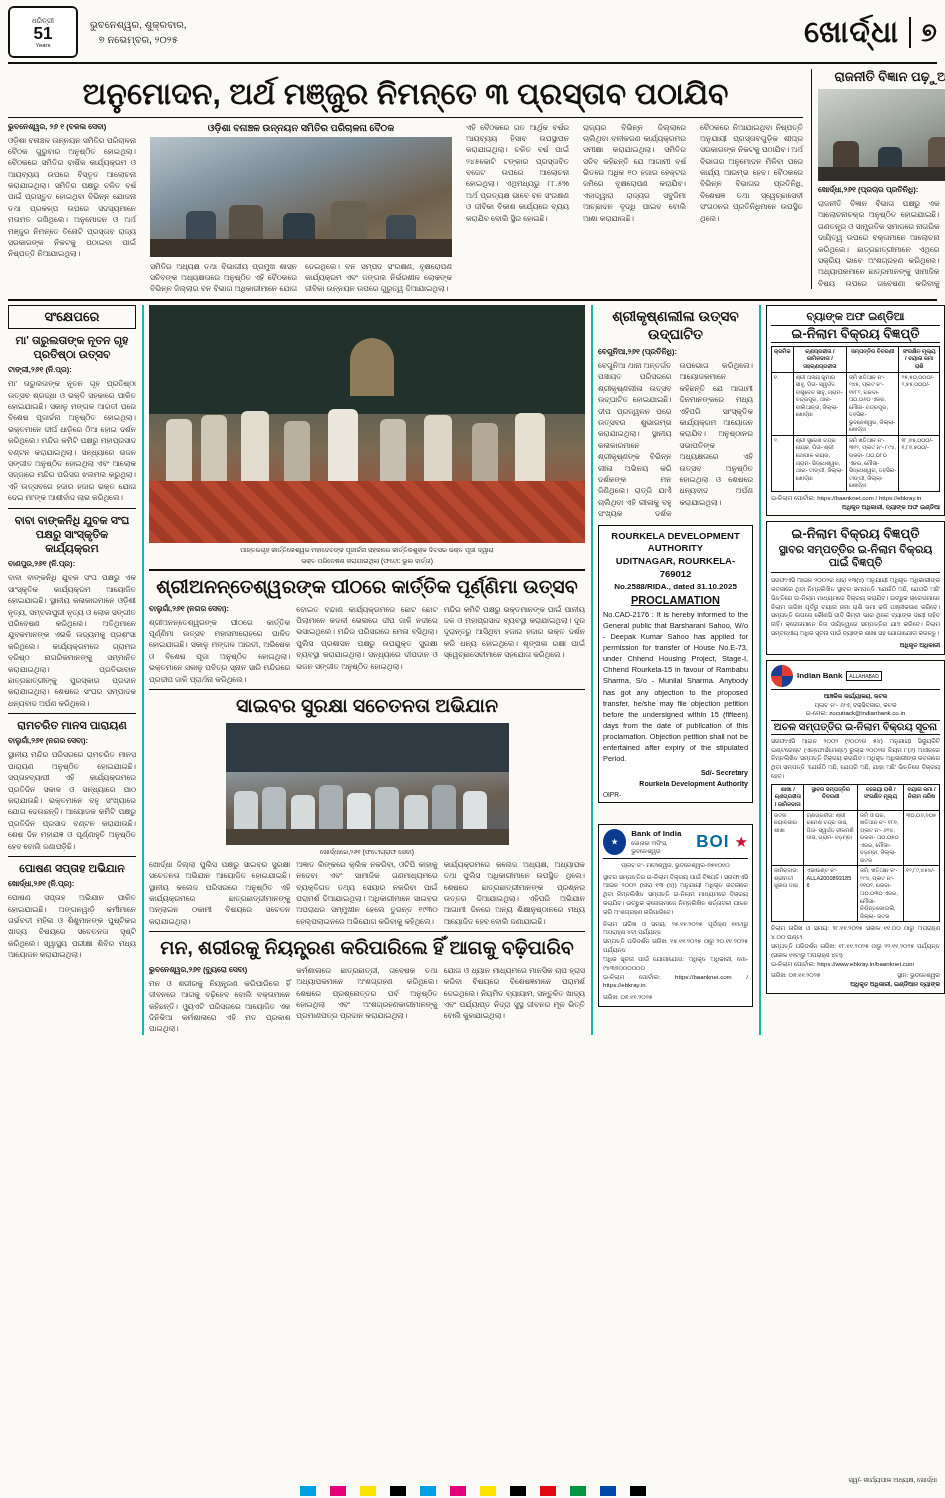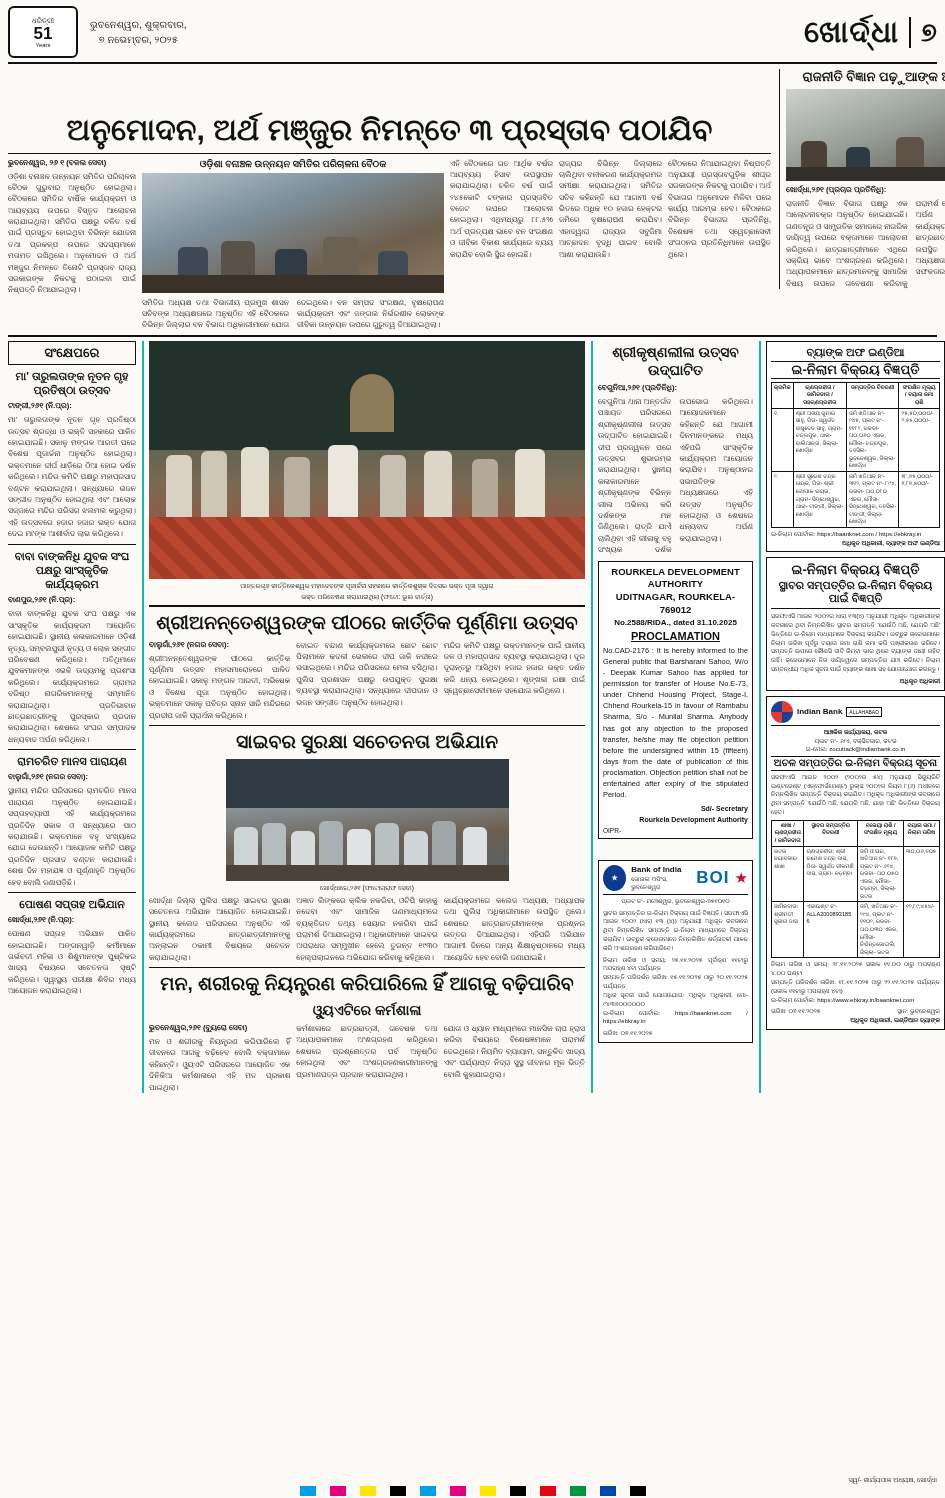--- a/index.html
+++ b/index.html
@@ -23,21 +23,21 @@
   .logo-badge .num { font-size:17px; font-weight:bold; line-height:1; }
   .logo-badge .yrs { font-size:6px; }
   .masthead-date { font-size:10px; line-height:1.5; text-align:center; flex:0 0 auto; margin-left:12px;}
   .masthead-spacer { flex:1; }
   .masthead-right { display:flex; align-items:center; gap:10px; }
   .edition { font-size:30px; font-weight:bold; letter-spacing:1px; }
   .pageno { font-size:26px; font-weight:bold; border-left:2px solid #111; padding-left:10px; }
 
   
   .headline-row { display:flex; gap:8px; align-items:flex-start; margin-top:5px; }
-  .headline-main { flex: 1 1 auto; margin-top: 36px; }
+  .headline-main { flex: 1 1 auto; }
   .headline {
       font-size: 30px; font-weight: bold; text-align:center; line-height:1.25;
       padding: 6px 0 4px 0; border-bottom:1px solid #111;
   }
   .sub-right { width: 258px; flex:0 0 258px; border-left:1px solid #111; padding-left:6px;}
   .sub-right h3 { font-size:13px; font-weight:bold; margin:0 0 4px 0; text-align:center; }
 
   
   .rule { border-top:1px solid #111; margin:4px 0; }
   .thickrule { border-top:2px solid #111; margin:4px 0; }
@@ -127,21 +127,21 @@
       <div class="edition">ଖୋର୍ଦ୍ଧା</div>
       <div class="pageno">୭</div>
     </div>
   </div>
 
   <div class="headline-row">
 
     <div class="headline-main">
       <div class="headline">ଅନୁମୋଦନ, ଅର୍ଥ ମଞ୍ଜୁର ନିମନ୍ତେ ୩ ପ୍ରସ୍ତାବ ପଠାଯିବ</div>
 
-      <div style="display:flex; gap:6px; margin-top:4px;">
+      <div style="display:flex; gap:14px; margin-top:4px;">
         <div style="width:128px;flex:0 0 128px;">
           <div class="dateline">ଭୁବନେଶ୍ୱର, ୨୬ ୧ (ବଳଲ ସେବା)</div>
           <div class="odia">ଓଡ଼ିଶା ବନାଞ୍ଚଳ ଉନ୍ନୟନ ସମିତିର ପରିଚାଳନା ବୈଠକ ଗୁରୁବାର ଅନୁଷ୍ଠିତ ହୋଇଥିଲା। ବୈଠକରେ ସମିତିର ବାର୍ଷିକ କାର୍ଯ୍ୟକ୍ରମ ଓ ଆୟବ୍ୟୟ ଉପରେ ବିସ୍ତୃତ ଆଲୋଚନା କରାଯାଇଥିଲା। ସମିତିର ପକ୍ଷରୁ ଚଳିତ ବର୍ଷ ପାଇଁ ପ୍ରସ୍ତୁତ ହୋଇଥିବା ବିଭିନ୍ନ ଯୋଜନା ତଥା ପ୍ରକଳ୍ପ ଉପରେ ସଦସ୍ୟମାନେ ମତାମତ ରଖିଥିଲେ। ଅନୁମୋଦନ ଓ ଅର୍ଥ ମଞ୍ଜୁର ନିମନ୍ତେ ତିନୋଟି ପ୍ରସ୍ତାବ ରାଜ୍ୟ ସରକାରଙ୍କ ନିକଟକୁ ପଠାଇବା ପାଇଁ ନିଷ୍ପତ୍ତି ନିଆଯାଇଥିଲା।</div>
         </div>
         <div style="width:302px;flex:0 0 302px;">
           <div style="font-size:9.5px;font-weight:bold;text-align:center;margin-bottom:3px;">ଓଡ଼ିଶା ବନାଞ୍ଚଳ ଉନ୍ନୟନ ସମିତିର ପରିଚାଳନା ବୈଠକ</div>
           <div class="photo meeting" style="width:100%;height:120px;">
             <div class="fig" style="left:12%;width:30px;height:46px;background:#3d4a56;"></div>
             <div class="fig" style="left:26%;width:34px;height:52px;background:#5b5247;"></div>
             <div class="fig" style="left:44%;width:32px;height:44px;background:#2f3b45;"></div>
@@ -256,21 +256,20 @@
       <div class="caption">ଖୋର୍ଦ୍ଧାରେ,୨୬୧ (ଫଟୋଗ୍ରାଫ ସେବା)</div>
       <div style="display:flex;gap:6px;margin-top:3px;">
         <div style="flex:1;" class="odia">ଖୋର୍ଦ୍ଧା ଜିଲ୍ଲା ପୁଲିସ ପକ୍ଷରୁ ସାଇବର ସୁରକ୍ଷା ସଚେତନତା ଅଭିଯାନ ଆୟୋଜିତ ହୋଇଯାଇଛି। ସ୍ଥାନୀୟ କଲେଜ ପରିସରରେ ଅନୁଷ୍ଠିତ ଏହି କାର୍ଯ୍ୟକ୍ରମରେ ଛାତ୍ରଛାତ୍ରୀମାନଙ୍କୁ ଅନ୍‌ଲାଇନ ଠକାମୀ ବିଷୟରେ ସଚେତନ କରାଯାଇଥିଲା।</div>
         <div style="flex:1;" class="odia">ଅଜ୍ଞାତ ଲିଙ୍କରେ କ୍ଲିକ ନକରିବା, ଓଟିପି କାହାକୁ ନଦେବା ଏବଂ ସାମାଜିକ ଗଣମାଧ୍ୟମରେ ବ୍ୟକ୍ତିଗତ ତଥ୍ୟ ସେୟାର ନକରିବା ପାଇଁ ପରାମର୍ଶ ଦିଆଯାଇଥିଲା। ଅଧିକାରୀମାନେ ସାଇବର ଅପରାଧର ସମ୍ମୁଖୀନ ହେଲେ ତୁରନ୍ତ ୧୯୩୦ ହେଲ୍ପଲାଇନରେ ଅଭିଯୋଗ କରିବାକୁ କହିଥିଲେ।</div>
         <div style="flex:1;" class="odia">କାର୍ଯ୍ୟକ୍ରମରେ କଲେଜ ଅଧ୍ୟକ୍ଷ, ଅଧ୍ୟାପକ ତଥା ପୁଲିସ ଅଧିକାରୀମାନେ ଉପସ୍ଥିତ ଥିଲେ। ଶେଷରେ ଛାତ୍ରଛାତ୍ରୀମାନଙ୍କ ପ୍ରଶ୍ନର ଉତ୍ତର ଦିଆଯାଇଥିଲା। ଏହିପରି ଅଭିଯାନ ଆଗାମୀ ଦିନରେ ଅନ୍ୟ ଶିକ୍ଷାନୁଷ୍ଠାନରେ ମଧ୍ୟ ଆୟୋଜିତ ହେବ ବୋଲି ଜଣାଯାଇଛି।</div>
       </div>
 
       <div class="rule"></div>
 
       <div class="bighead">ମନ, ଶରୀରକୁ ନିୟନ୍ତ୍ରଣ କରିପାରିଲେ ହିଁ ଆଗକୁ ବଢ଼ିପାରିବ</div>
-      <div class="subhead">ଓ୍ୟୁଏଟିରେ କର୍ମଶାଳା</div>
       <div style="display:flex;gap:6px;">
         <div style="flex:1;">
           <div class="dateline">ଭୁବନେଶ୍ୱର,୨୬୧ (ବ୍ୟୁରୋ ସେବା)</div>
           <div class="odia">ମନ ଓ ଶରୀରକୁ ନିୟନ୍ତ୍ରଣ କରିପାରିଲେ ହିଁ ଜୀବନରେ ଆଗକୁ ବଢ଼ିହେବ ବୋଲି ବକ୍ତାମାନେ କହିଛନ୍ତି। ଓ୍ୟୁଏଟି ପରିସରରେ ଆୟୋଜିତ ଏକ ଦିନିକିଆ କର୍ମଶାଳାରେ ଏହି ମତ ପ୍ରକାଶ ପାଇଥିଲା।</div>
         </div>
         <div style="flex:1;" class="odia">କର୍ମଶାଳାରେ ଛାତ୍ରଛାତ୍ରୀ, ଗବେଷକ ତଥା ଅଧ୍ୟାପକମାନେ ଅଂଶଗ୍ରହଣ କରିଥିଲେ। ଶେଷରେ ପ୍ରଶ୍ନୋତ୍ତର ପର୍ବ ଅନୁଷ୍ଠିତ ହୋଇଥିଲା ଏବଂ ଅଂଶଗ୍ରହଣକାରୀମାନଙ୍କୁ ପ୍ରମାଣପତ୍ର ପ୍ରଦାନ କରାଯାଇଥିଲା।</div>
         <div style="flex:1;" class="odia">ଯୋଗ ଓ ଧ୍ୟାନ ମାଧ୍ୟମରେ ମାନସିକ ଚାପ ହ୍ରାସ କରିବା ବିଷୟରେ ବିଶେଷଜ୍ଞମାନେ ପରାମର୍ଶ ଦେଇଥିଲେ। ନିୟମିତ ବ୍ୟାୟାମ, ସନ୍ତୁଳିତ ଖାଦ୍ୟ ଏବଂ ପର୍ଯ୍ୟାପ୍ତ ନିଦ୍ରା ସୁସ୍ଥ ଜୀବନର ମୂଳ ଭିତ୍ତି ବୋଲି କୁହାଯାଇଥିଲା।</div>
       </div>
     </div>
 

